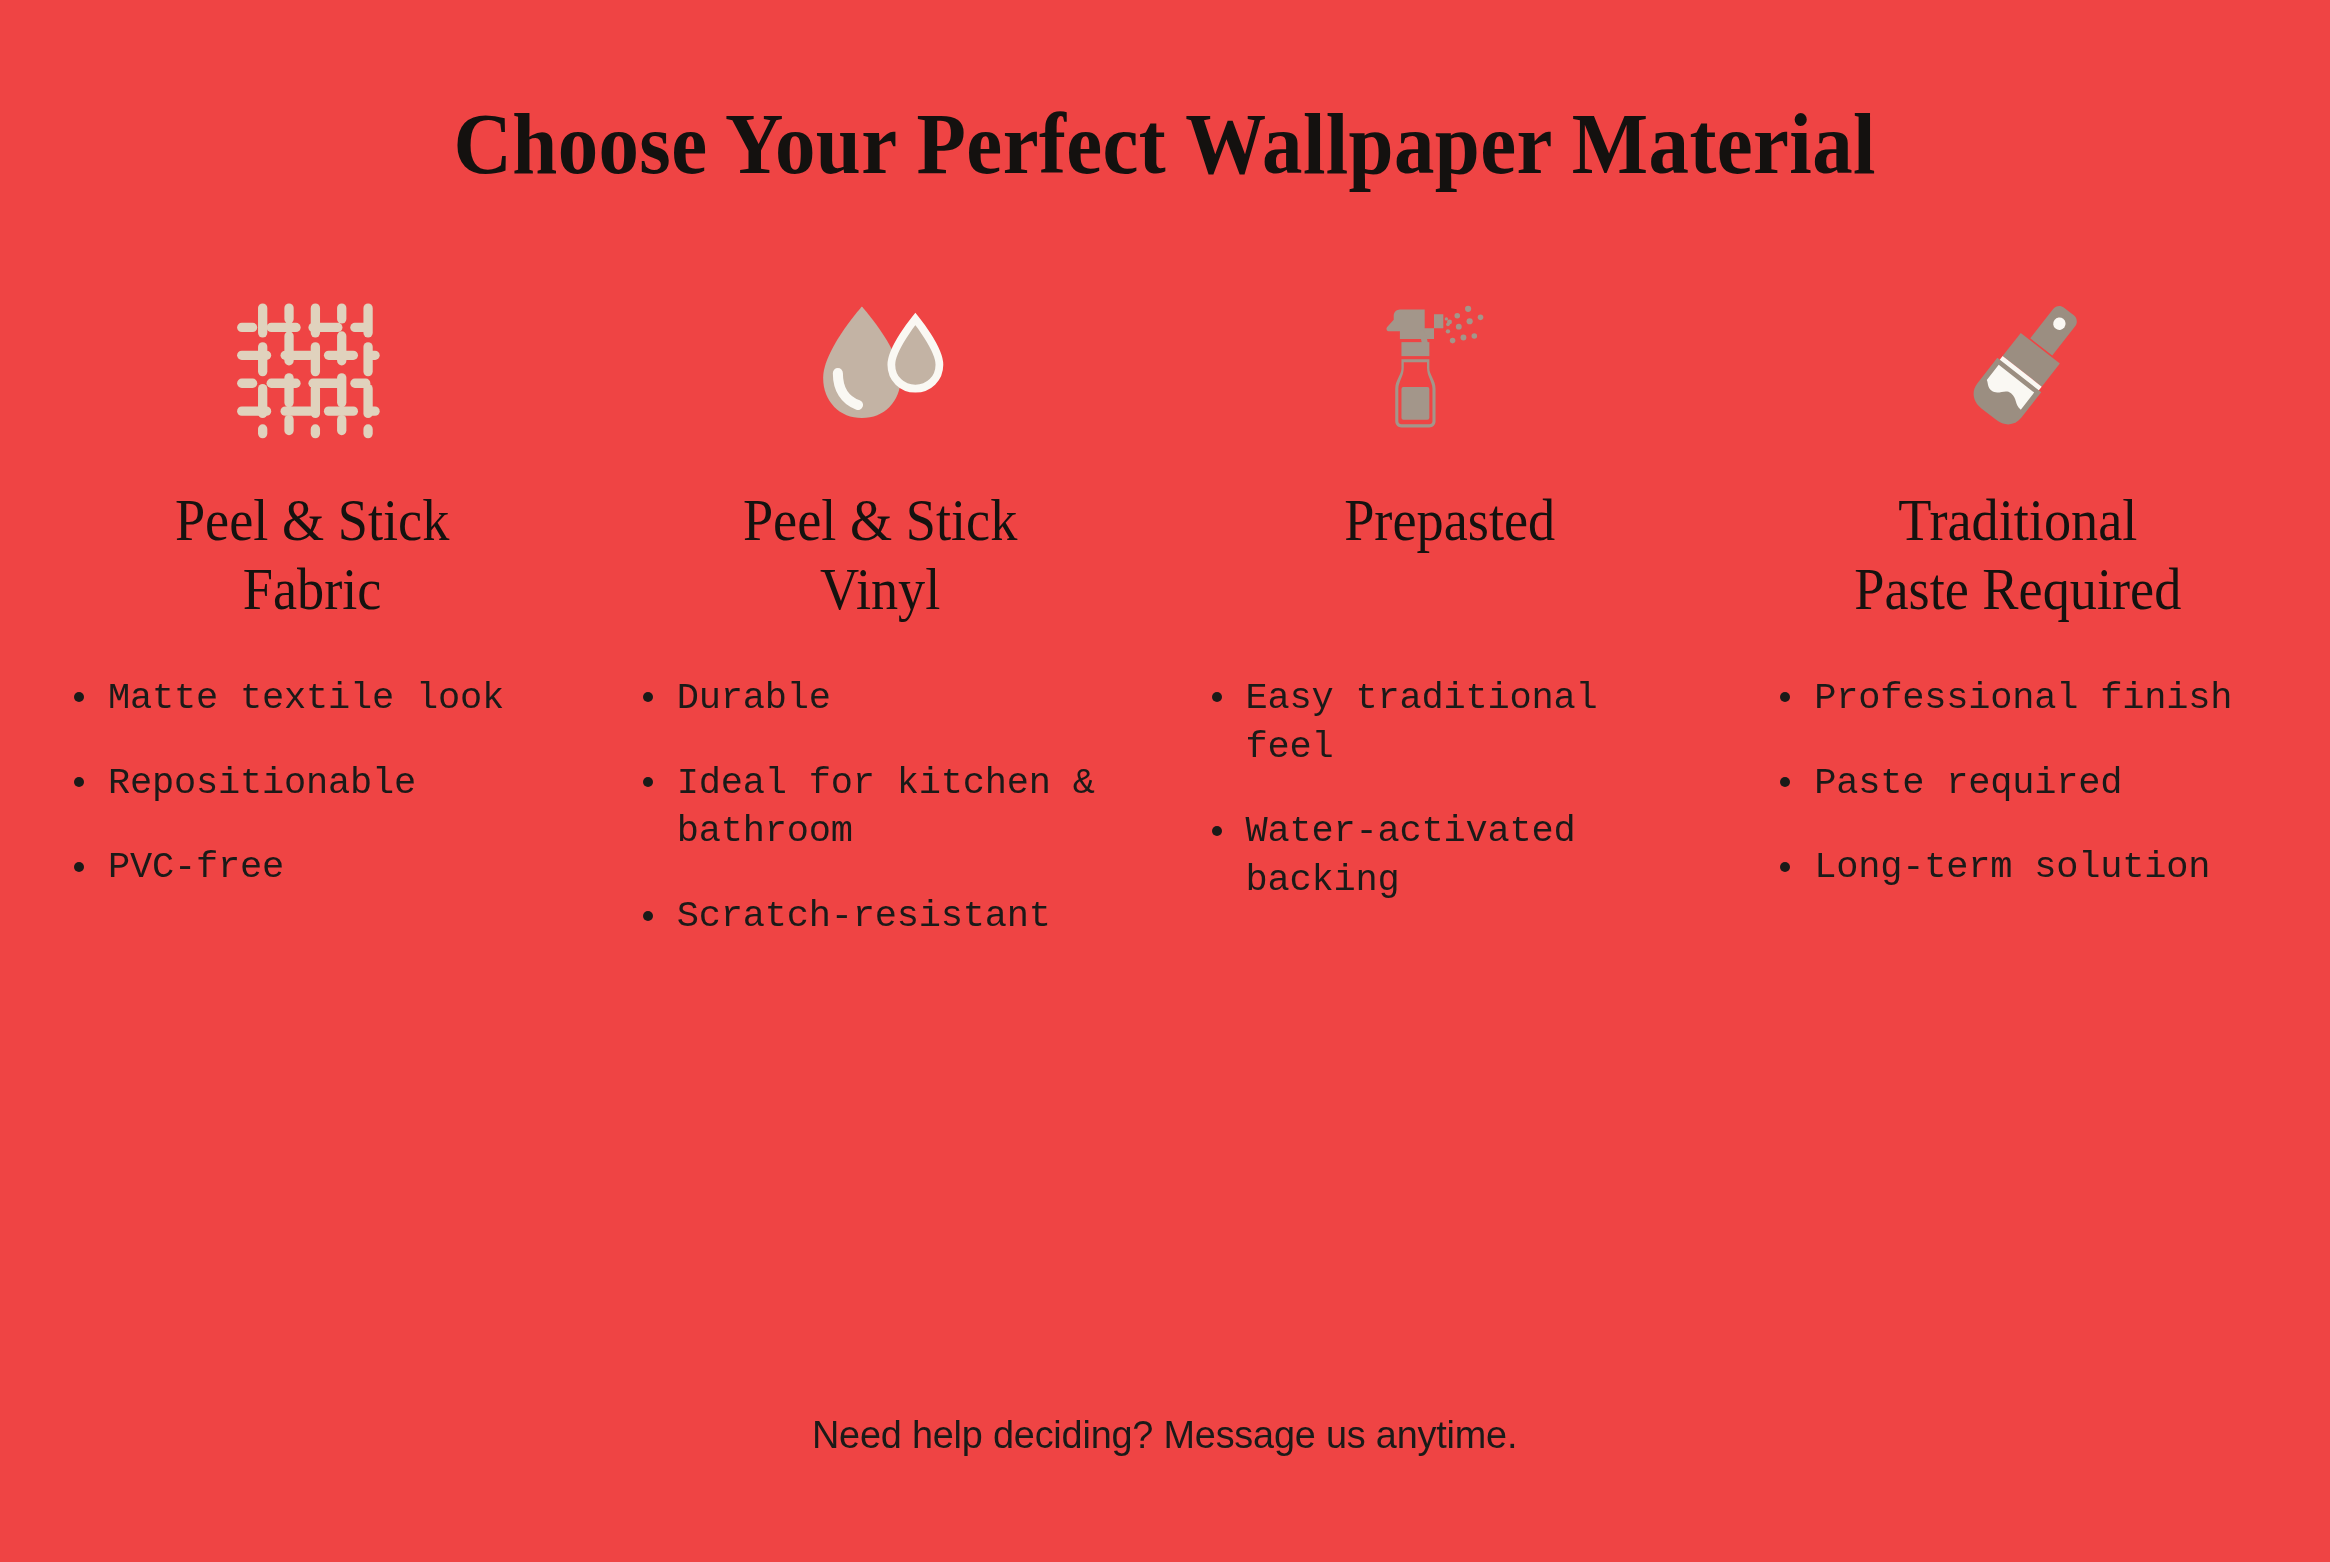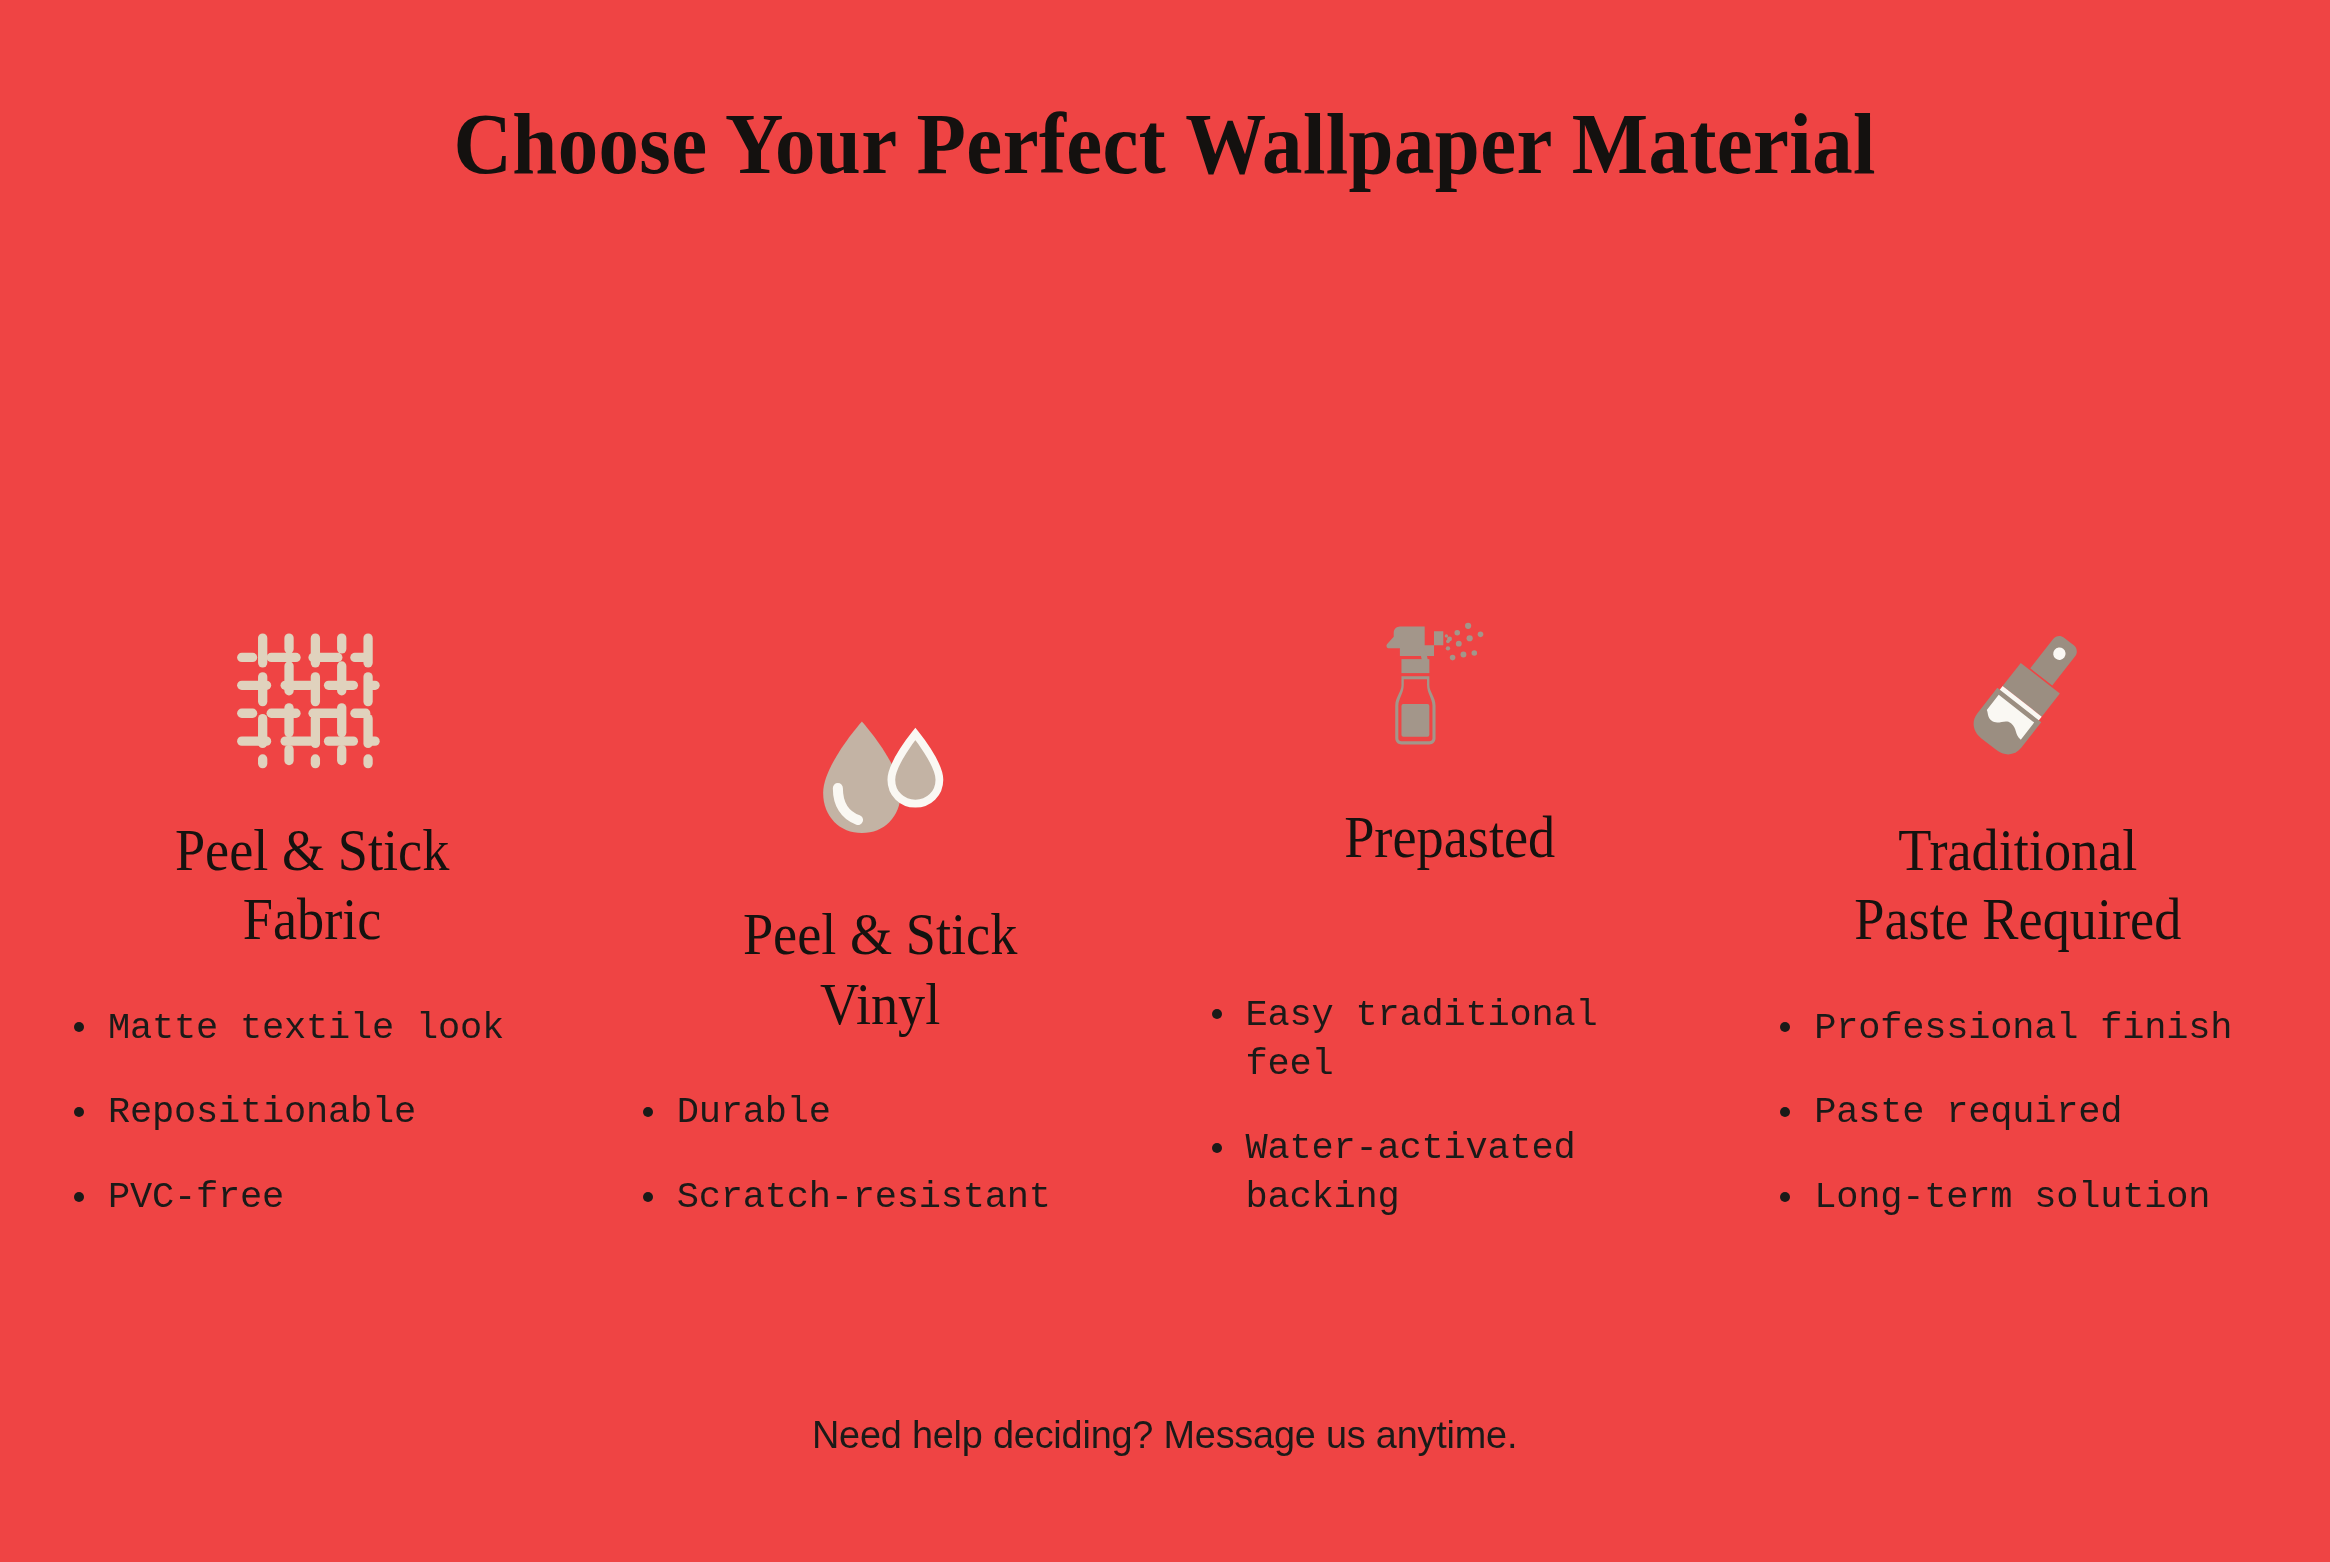--- a/index.html
+++ b/index.html
@@ -40,21 +40,21 @@
     text-align: center;
     transform: scaleX(0.93);
     white-space: nowrap;
   }
 
   
   .columns {
     flex: 0 0 auto;
     height: 1002px;
     display: flex;
-    align-items: flex-end;
+    align-items: flex-start;
     padding: 0 31px 0 31px;
     box-sizing: border-box;
   }
   .col {
     flex: 1 1 0;
     display: flex;
     flex-direction: column;
     align-items: center;
     padding: 0 37px;
     box-sizing: border-box;
@@ -224,20 +224,21 @@
         </svg>
       </div>
       <div class="col-heading">
         <div>
           <span>Peel &amp; Stick</span>
           <span>Vinyl</span>
         </div>
       </div>
       <ul class="bullets">
         <li>Durable</li>
+        <li>Ideal for kitchen &amp; bathroom</li>
         <li>Scratch-resistant</li>
       </ul>
     </div>
 
     <div class="divider" style="background:#c9bfb2;"></div>
 
     <div class="col">
       <div class="icon-slot">
         <svg width="155" height="155" viewBox="0 0 100 100" aria-hidden="true">
           <g fill="#a3968a">

